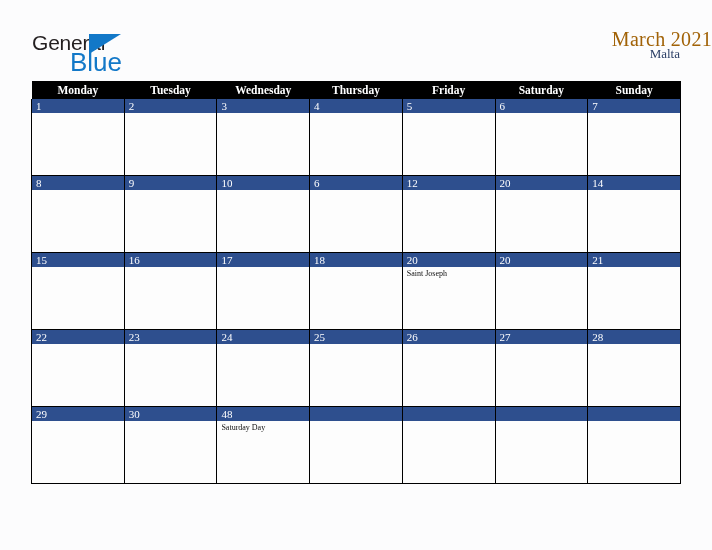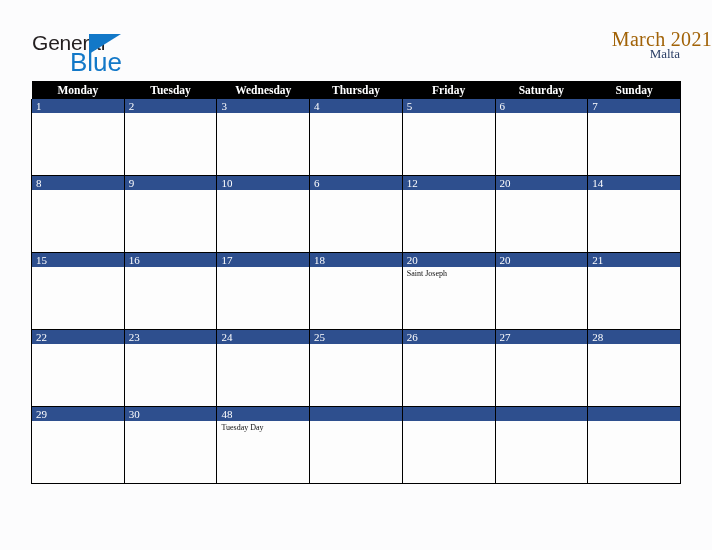--- a/index.html
+++ b/index.html
@@ -363,21 +363,21 @@
           <td>
             <div class="daycell">
               <div class="daynum-band">30</div>
               <div class="events"></div>
             </div>
           </td>
           <td>
             <div class="daycell">
               <div class="daynum-band">48</div>
               <div class="events">
-                <div class="event">Tuesday Day</div>
+                <div class="event">Saturday Day</div>
               </div>
             </div>
           </td>
           <td>
             <div class="daycell">
               <div class="daynum-band"></div>
               <div class="events"></div>
             </div>
           </td>
           <td>

